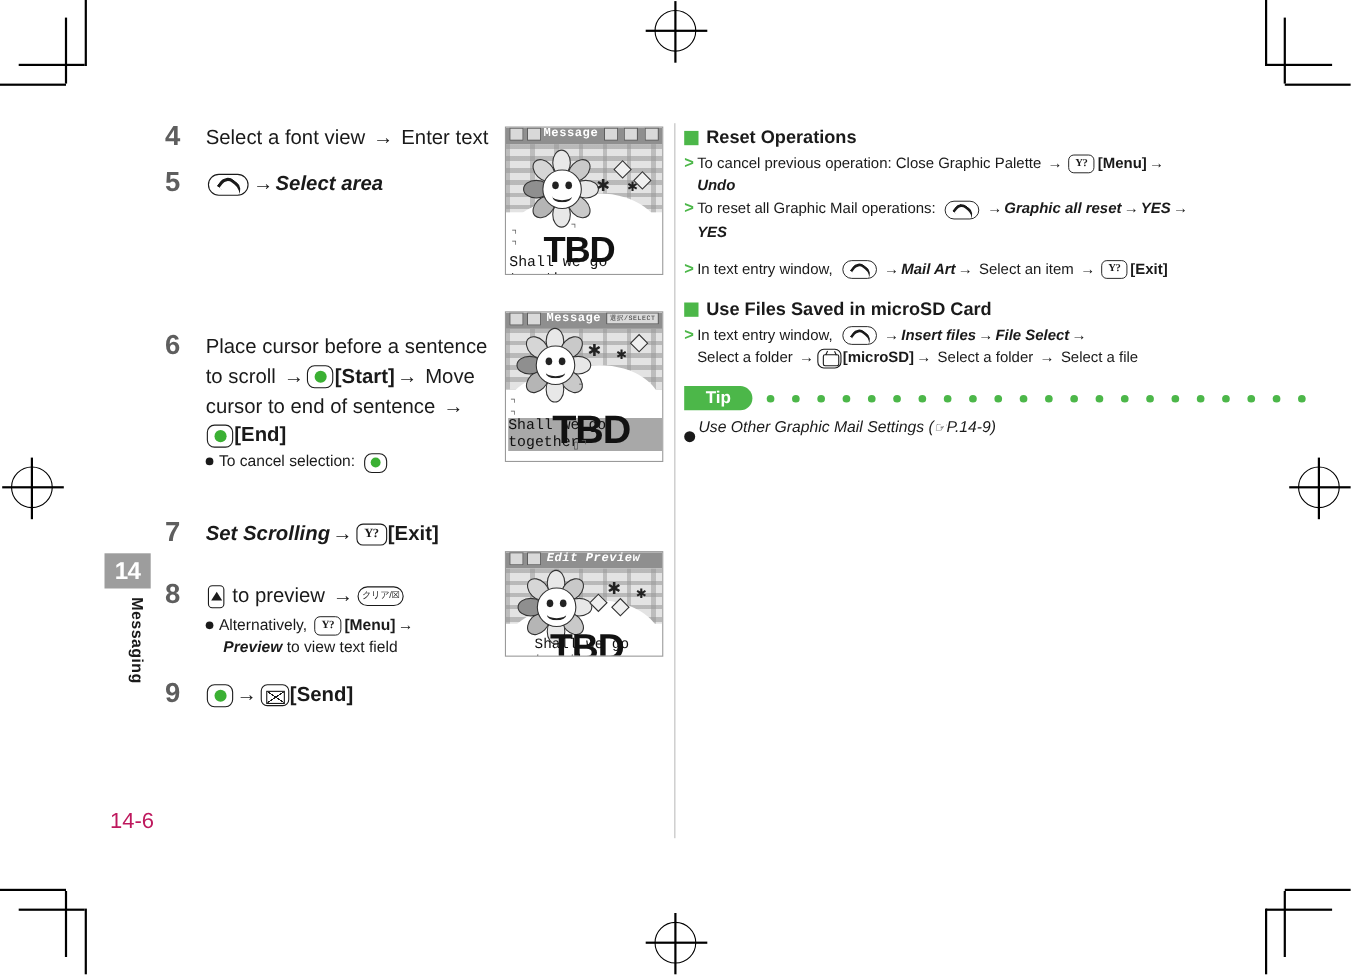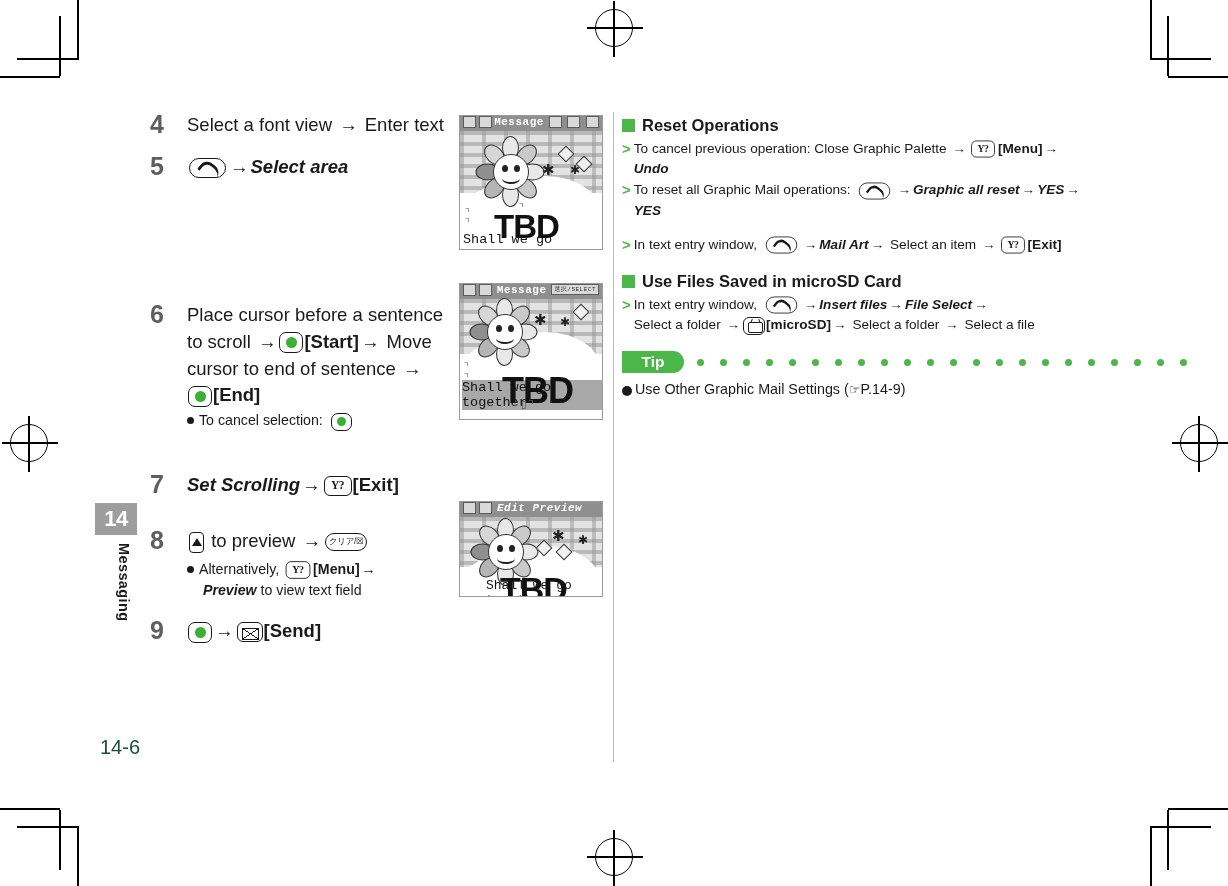--- a/index.html
+++ b/index.html
@@ -25,21 +25,21 @@
     position:absolute;left:95px;top:503px;width:42px;height:32px;
     background:#9d9d9d;color:#ffffff;font-size:22px;font-weight:bold;
     display:flex;align-items:center;justify-content:center;letter-spacing:-0.5px;
   }
   .chapter-label{
     position:absolute;left:100px;top:543px;width:32px;
     font-size:14.5px;font-weight:bold;color:#1a1a1a;
     writing-mode:vertical-rl;letter-spacing:0.4px;white-space:nowrap;
   }
   .folio{
-    position:absolute;left:100px;top:736px;font-size:20px;color:#14532d;
+    position:absolute;left:100px;top:736px;font-size:20px;color:#be185d;
     letter-spacing:0px;
   }
 
   
   .col-rule{position:absolute;left:613px;top:112px;width:1px;height:650px;background:#bdbdbd;}
 
   
   .steps{position:absolute;left:150px;top:112px;width:300px;}
   .step{position:relative;margin-bottom:0px;}
   .step-num{
@@ -136,21 +136,21 @@
 
   
   .tipwrap{margin-top:16px;display:flex;align-items:center;}
   .tipbadge{
     width:62px;height:22px;background:#4cb749;color:#fff;font-weight:bold;font-size:15.5px;
     border-radius:0 11px 11px 0;display:flex;align-items:center;justify-content:center;
     flex:0 0 auto;
   }
   .tipdots{display:flex;align-items:center;gap:16px;margin-left:13px;}
   .tipdot{width:7px;height:7px;border-radius:50%;background:#4cb749;}
-  .tipitem{font-size:14.3px;line-height:1.52;margin-top:2px;display:flex;align-items:center;}
+  .tipitem{font-size:14.3px;line-height:1.52;margin-top:2px;display:flex;align-items:flex-end;font-style:italic;}
   .tipbullet{width:10px;height:10px;border-radius:50%;background:#1a1a1a;margin-right:3px;
              flex:0 0 auto;position:relative;top:1px;}
   .ref{display:inline-block;white-space:nowrap;}
   .ref .hand{font-size:13px;}
 
   
   .shot{position:absolute;border:1px solid #9a9a9a;box-sizing:border-box;
         background:#ffffff;overflow:hidden;}
   .shot .bar{
     position:absolute;left:0;top:0;right:0;height:15px;background:#8f8f8f;

